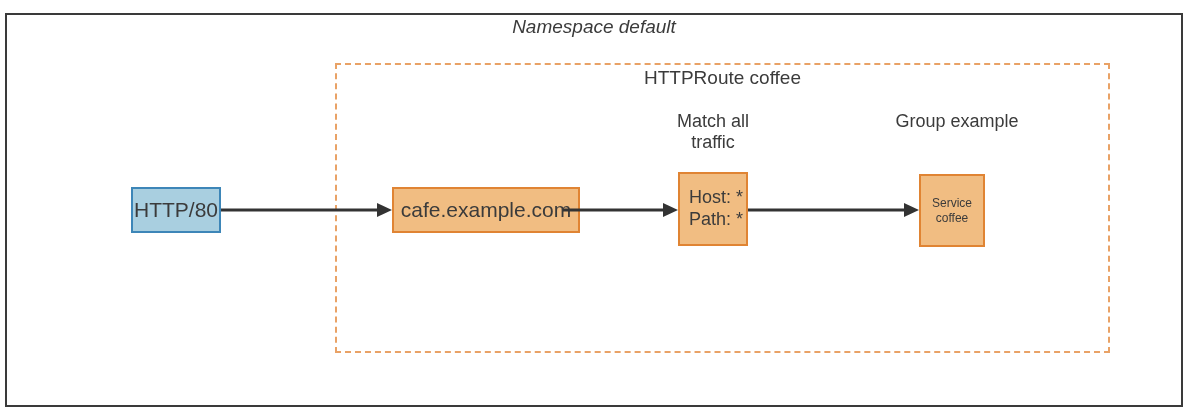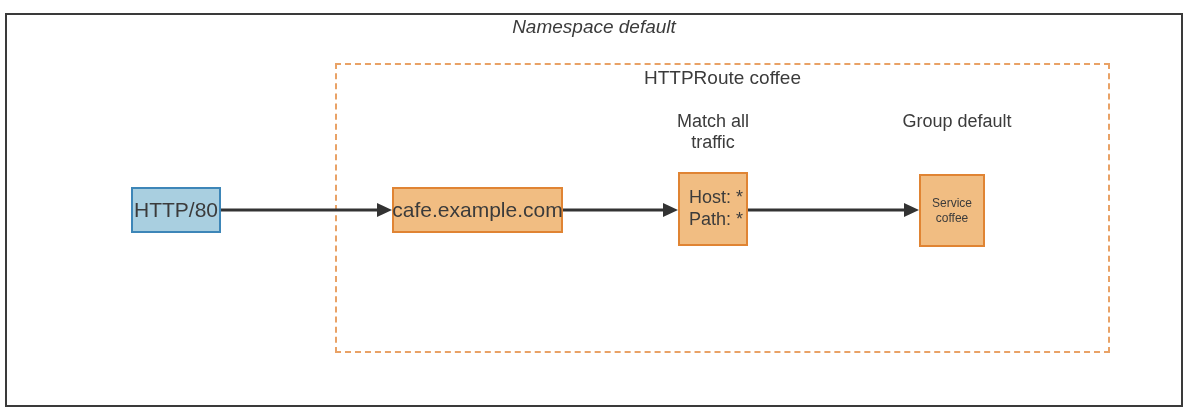--- a/index.html
+++ b/index.html
@@ -57,21 +57,21 @@
     align-items: center; justify-content: center;
     box-sizing: border-box;
     text-align: center;
     font-size: 21px;
     line-height: 1.22;
   }
   .node.blue  { background: var(--blue-fill);  border: 2px solid var(--blue-border); }
   .node.orange{ background: var(--orange-fill); border: 2px solid var(--orange-border); }
 
   #listener { left: 131px; top: 187px; width: 90px;  height: 46px; }
-  #hostname { left: 392px; top: 187px; width: 171px; height: 46px; }
+  #hostname { left: 392px; top: 187px; width: 188px; height: 46px; }
   #match    { left: 678px; top: 172px; width: 70px;  height: 74px;
               align-items: flex-start; padding-left: 9px; font-size: 18px; }
   #service  { left: 919px; top: 174px; width: 66px;  height: 73px; font-size: 12px; }
 
   .annotation {
     position: absolute;
     text-align: center; font-size: 18px; line-height: 1.15;
   }
   #match-annotation   { left: 648px; top: 111px; width: 130px; }
   #service-annotation { left: 857px; top: 111px; width: 200px; }
@@ -105,21 +105,21 @@
     <div>Match all</div>
     <div>traffic</div>
   </div>
 
   <div class="node orange" id="match">
     <div>Host: *</div>
     <div>Path: *</div>
   </div>
 
   <div class="annotation" id="service-annotation">
-    <div>Group default</div>
+    <div>Group example</div>
   </div>
 
   <div class="node orange" id="service">
     <div>Service</div>
     <div>coffee</div>
   </div>
 
   <svg class="arrows" width="1188" height="420">
     <g>
       <line x1="221" y1="210" x2="379" y2="210"></line>

